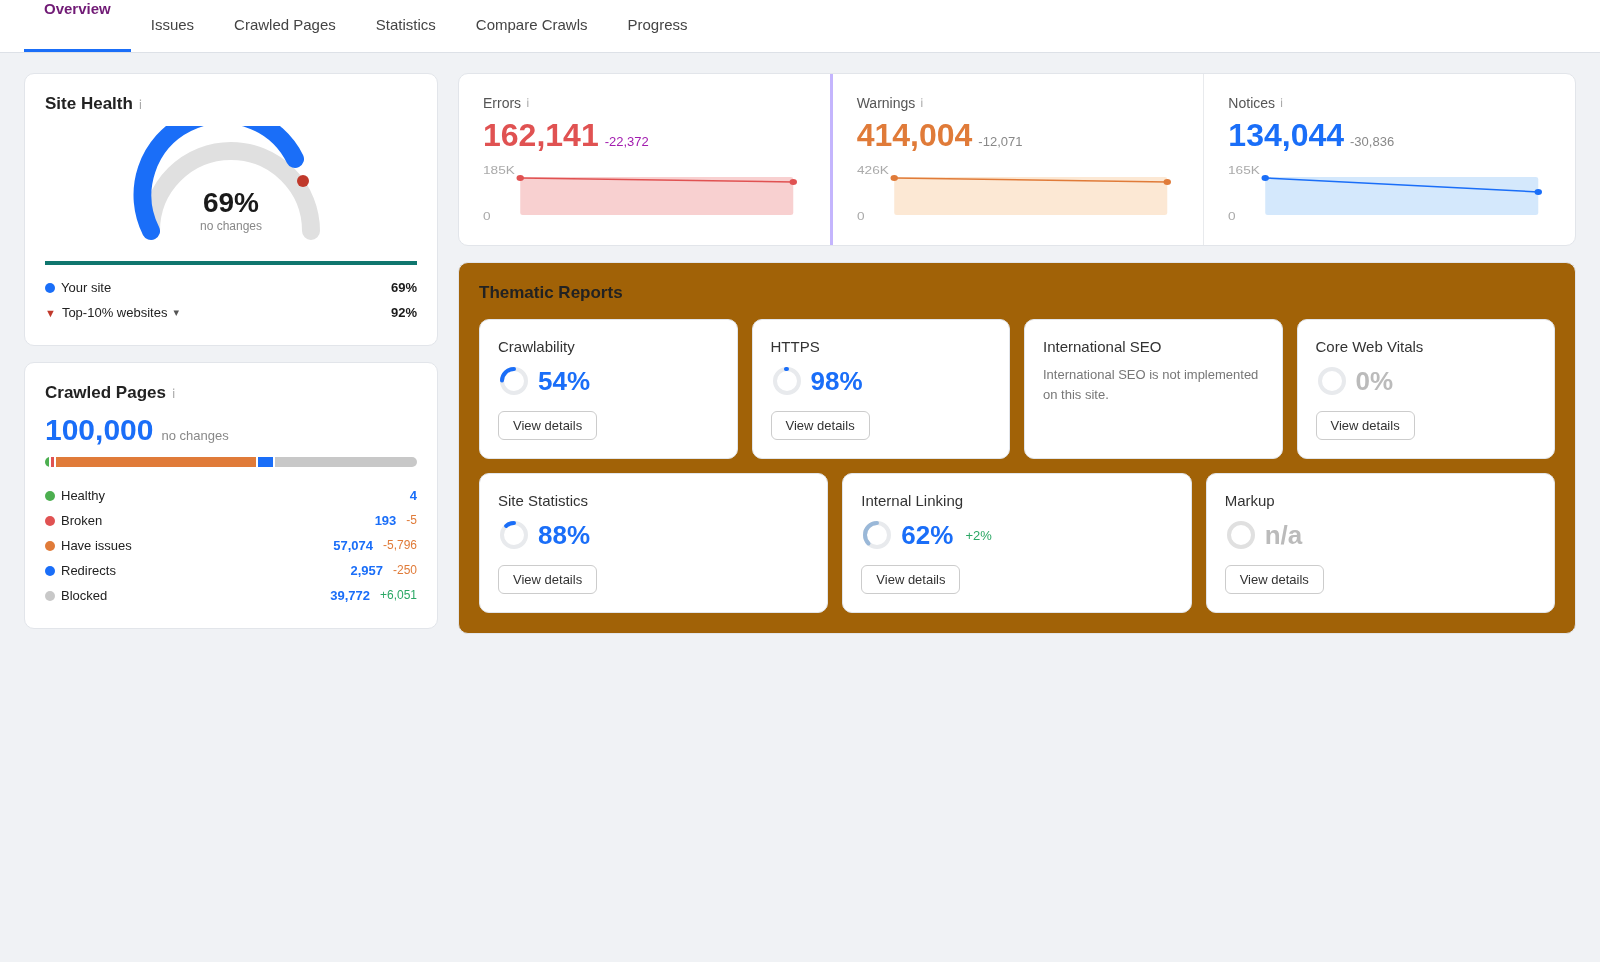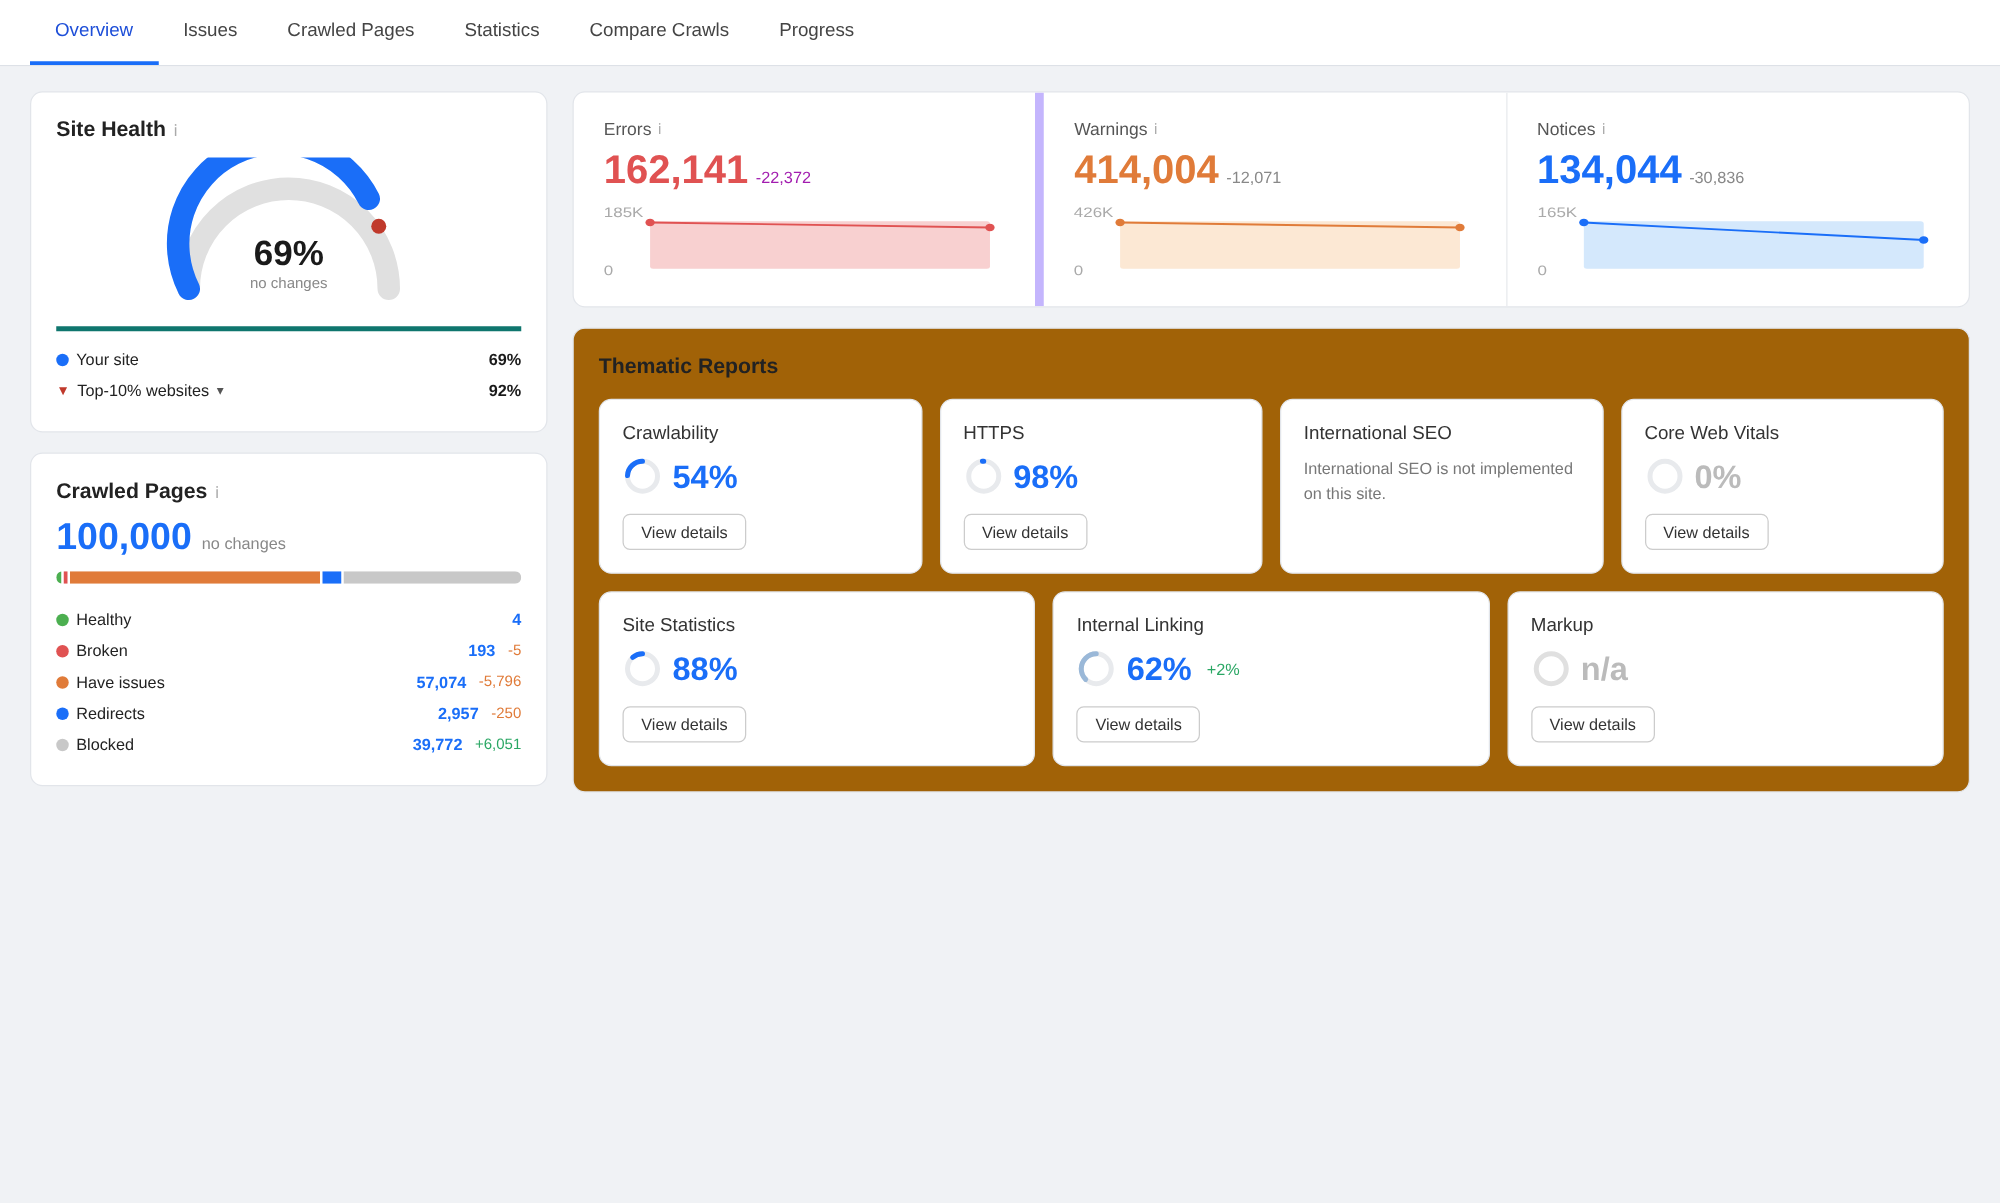--- a/index.html
+++ b/index.html
@@ -4,21 +4,21 @@
   <style>
     * { box-sizing: border-box; margin: 0; padding: 0; }
     body { font-family: -apple-system, BlinkMacSystemFont, 'Segoe UI', Arial, sans-serif; background: #f0f2f5; color: #222; font-size: 14px; }
     .nav-item { padding: 16px 20px; cursor: pointer; font-size: 15px; color: #444; border-bottom: 3px solid transparent; white-space: nowrap; }
     .nav-item.active { color: #1a1a1a; border-bottom: 3px solid #1a6ef8; font-weight: 600; }
   </style>
 </head>
 <body>
 
 <div style="background:#fff; border-bottom:1px solid #dde1e7; padding:0 24px; display:flex; gap:0;">
-  <div class="nav-item active" style="padding:16px 20px; cursor:pointer; font-size:15px; color:#1d4ed8; border-bottom:3px solid #1a6ef8; font-weight:400; white-space:nowrap;">Overview</div>
+  <div class="nav-item active" style="padding:0 20px; cursor:pointer; font-size:15px; color:#701a75; border-bottom:3px solid #1a6ef8; font-weight:700; white-space:nowrap;">Overview</div>
   <div class="nav-item" style="padding:16px 20px; cursor:pointer; font-size:15px; color:#444; border-bottom:3px solid transparent; white-space:nowrap;">Issues</div>
   <div class="nav-item" style="padding:16px 20px; cursor:pointer; font-size:15px; color:#444; border-bottom:3px solid transparent; white-space:nowrap;">Crawled Pages</div>
   <div class="nav-item" style="padding:16px 20px; cursor:pointer; font-size:15px; color:#444; border-bottom:3px solid transparent; white-space:nowrap;">Statistics</div>
   <div class="nav-item" style="padding:16px 20px; cursor:pointer; font-size:15px; color:#444; border-bottom:3px solid transparent; white-space:nowrap;">Compare Crawls</div>
   <div class="nav-item" style="padding:16px 20px; cursor:pointer; font-size:15px; color:#444; border-bottom:3px solid transparent; white-space:nowrap;">Progress</div>
 </div>
 
 <div style="padding:20px 24px; display:flex; gap:20px;">
 
   <div style="width:414px; flex-shrink:0; display:flex; flex-direction:column; gap:16px;">
@@ -133,21 +133,21 @@
         </div>
       </div>
     </div>
 
   </div>
 
   <div style="flex:1; display:flex; flex-direction:column; gap:16px;">
 
     <div style="display:flex; background:#fff; border-radius:10px; border:1px solid #e2e5ea; overflow:hidden;">
 
-      <div style="flex:1; padding:20px 24px; border-right:7px solid #c4b5fd;">
+      <div style="flex:1; padding:20px 24px; border-right:3px solid #c4b5fd;">
         <div style="font-size:14px; color:#555; margin-bottom:6px; display:flex; align-items:center; gap:5px;">
           <span>Errors</span>
           <span style="color:#aaa; font-size:12px; cursor:pointer;">ℹ</span>
         </div>
         <div style="display:flex; align-items:baseline; gap:6px; margin-bottom:8px;">
           <span style="font-size:32px; font-weight:700; color:#e05252;">162,141</span>
           <span style="font-size:13px; color:#a21caf;">-22,372</span>
         </div>
         <svg width="100%" height="60" viewBox="0 0 260 60" preserveAspectRatio="none">
           <text x="0" y="12" font-size="11" fill="#aaa">185K</text>

